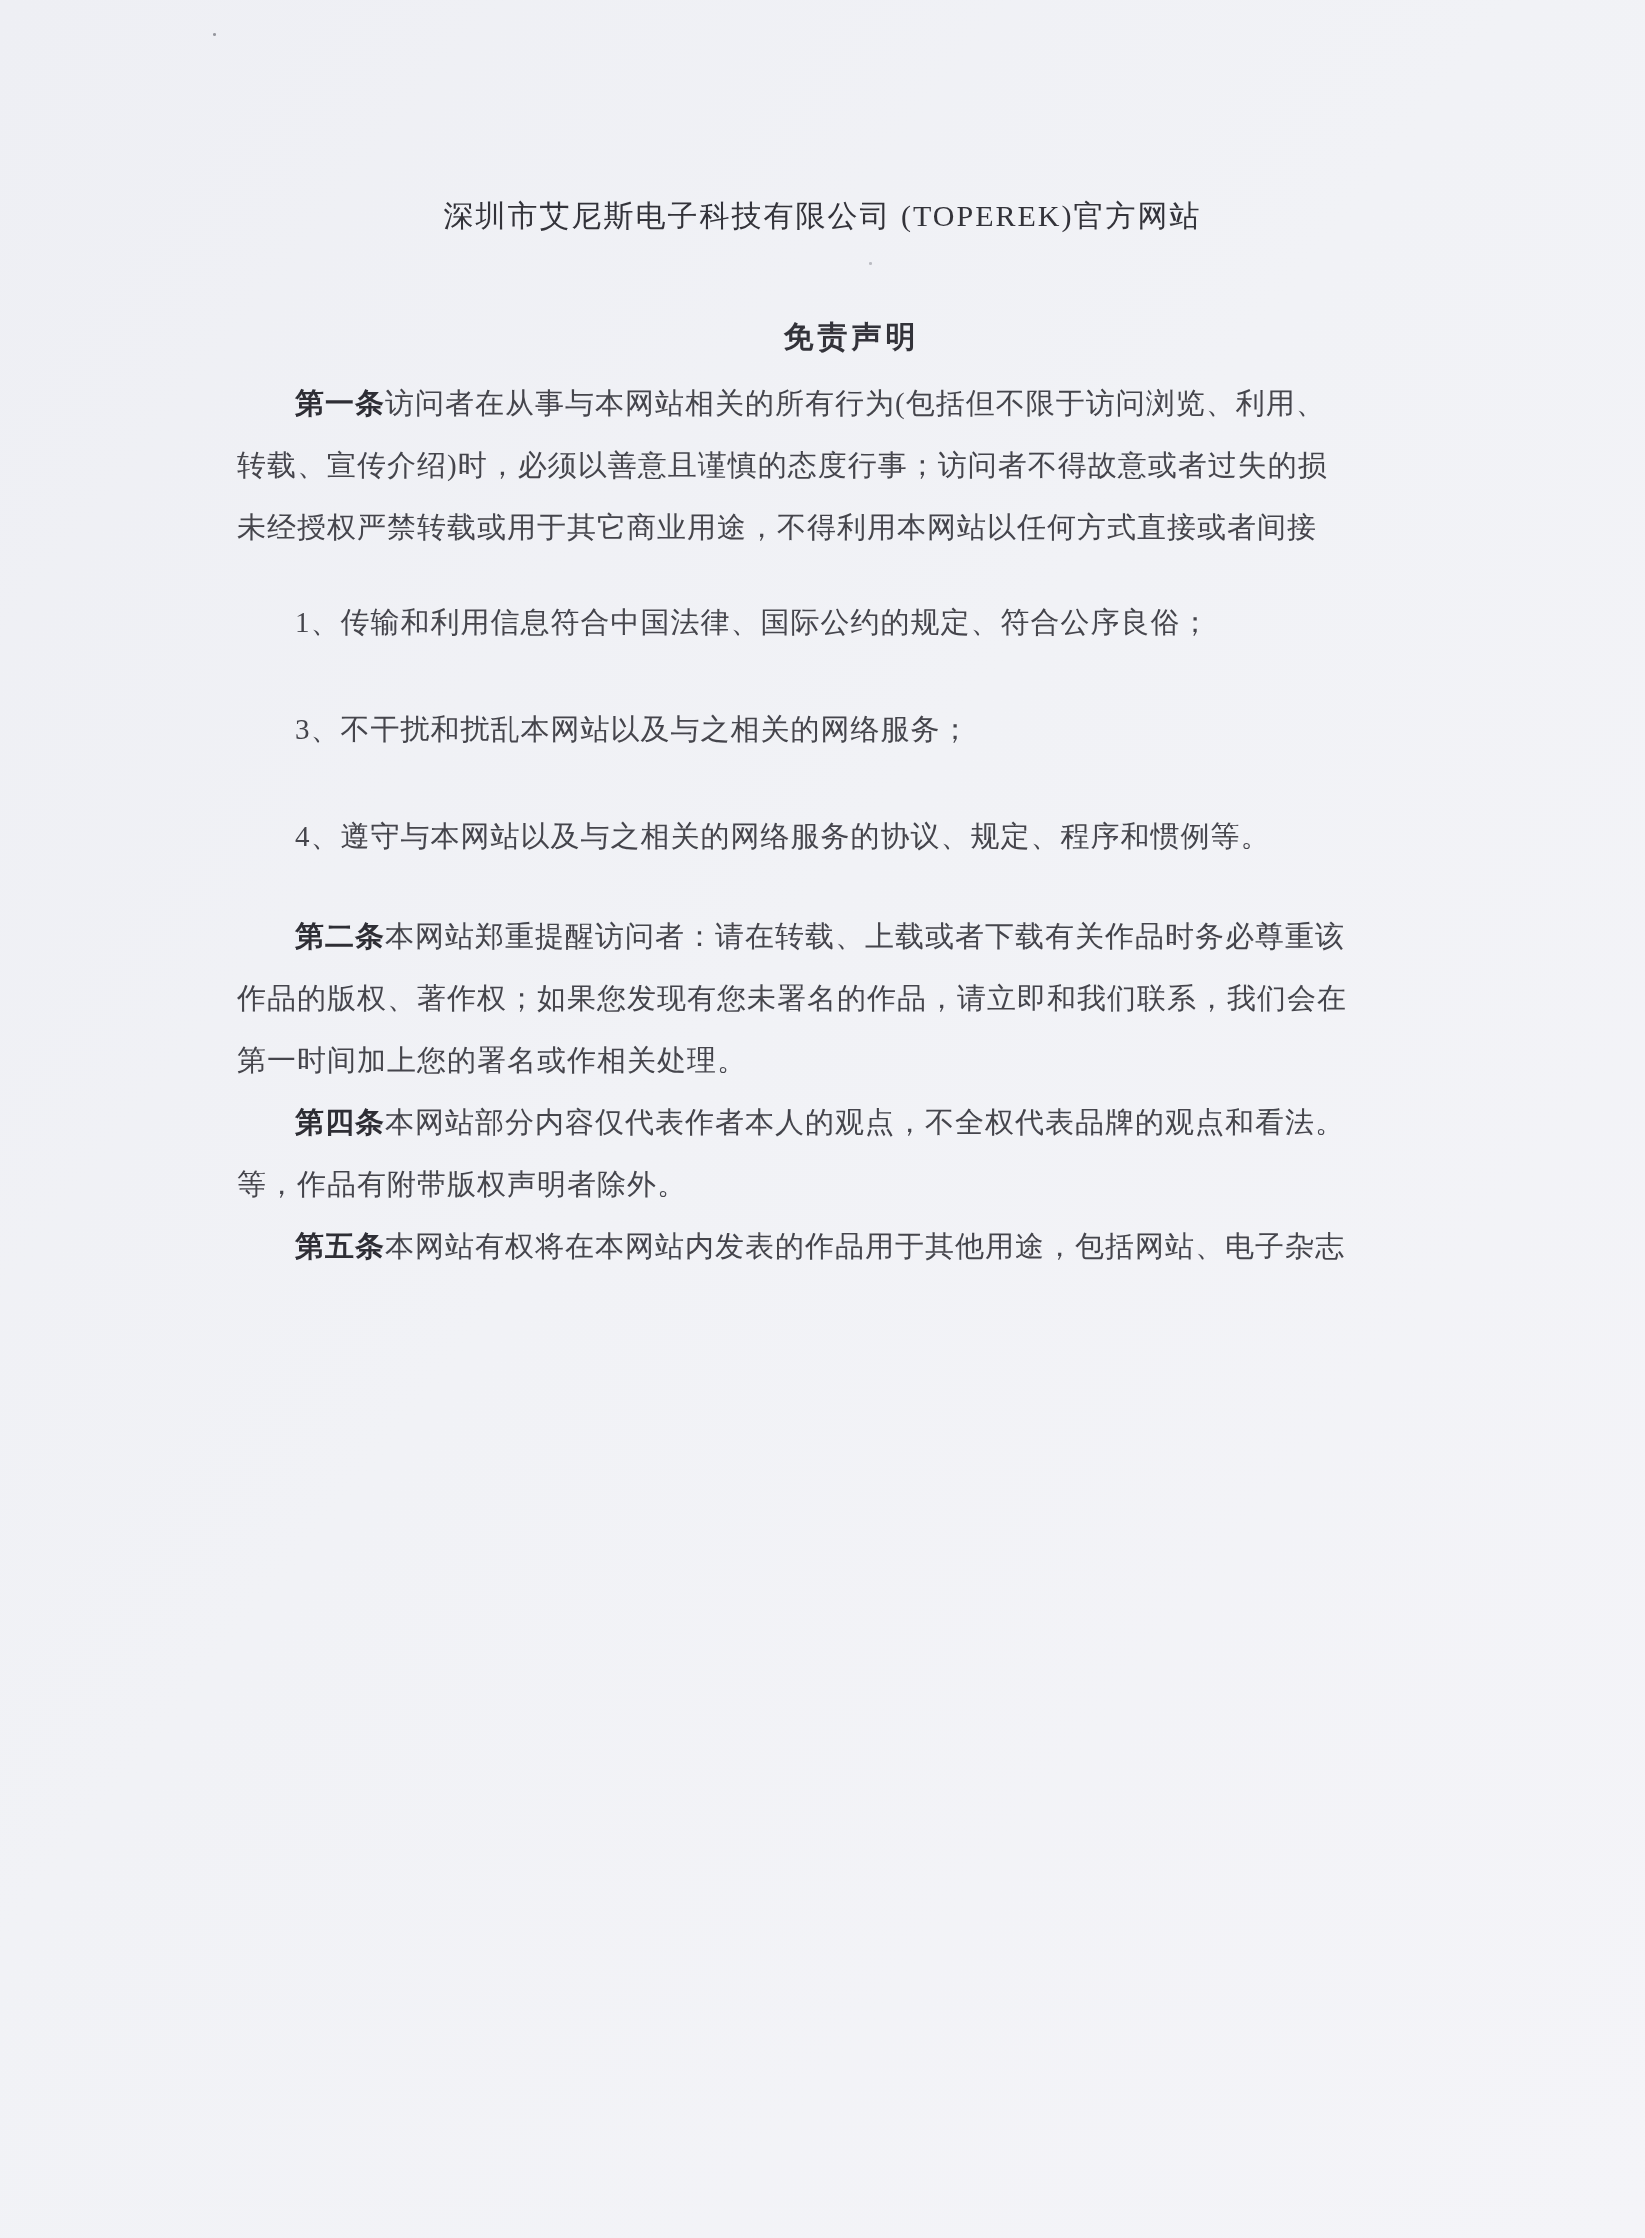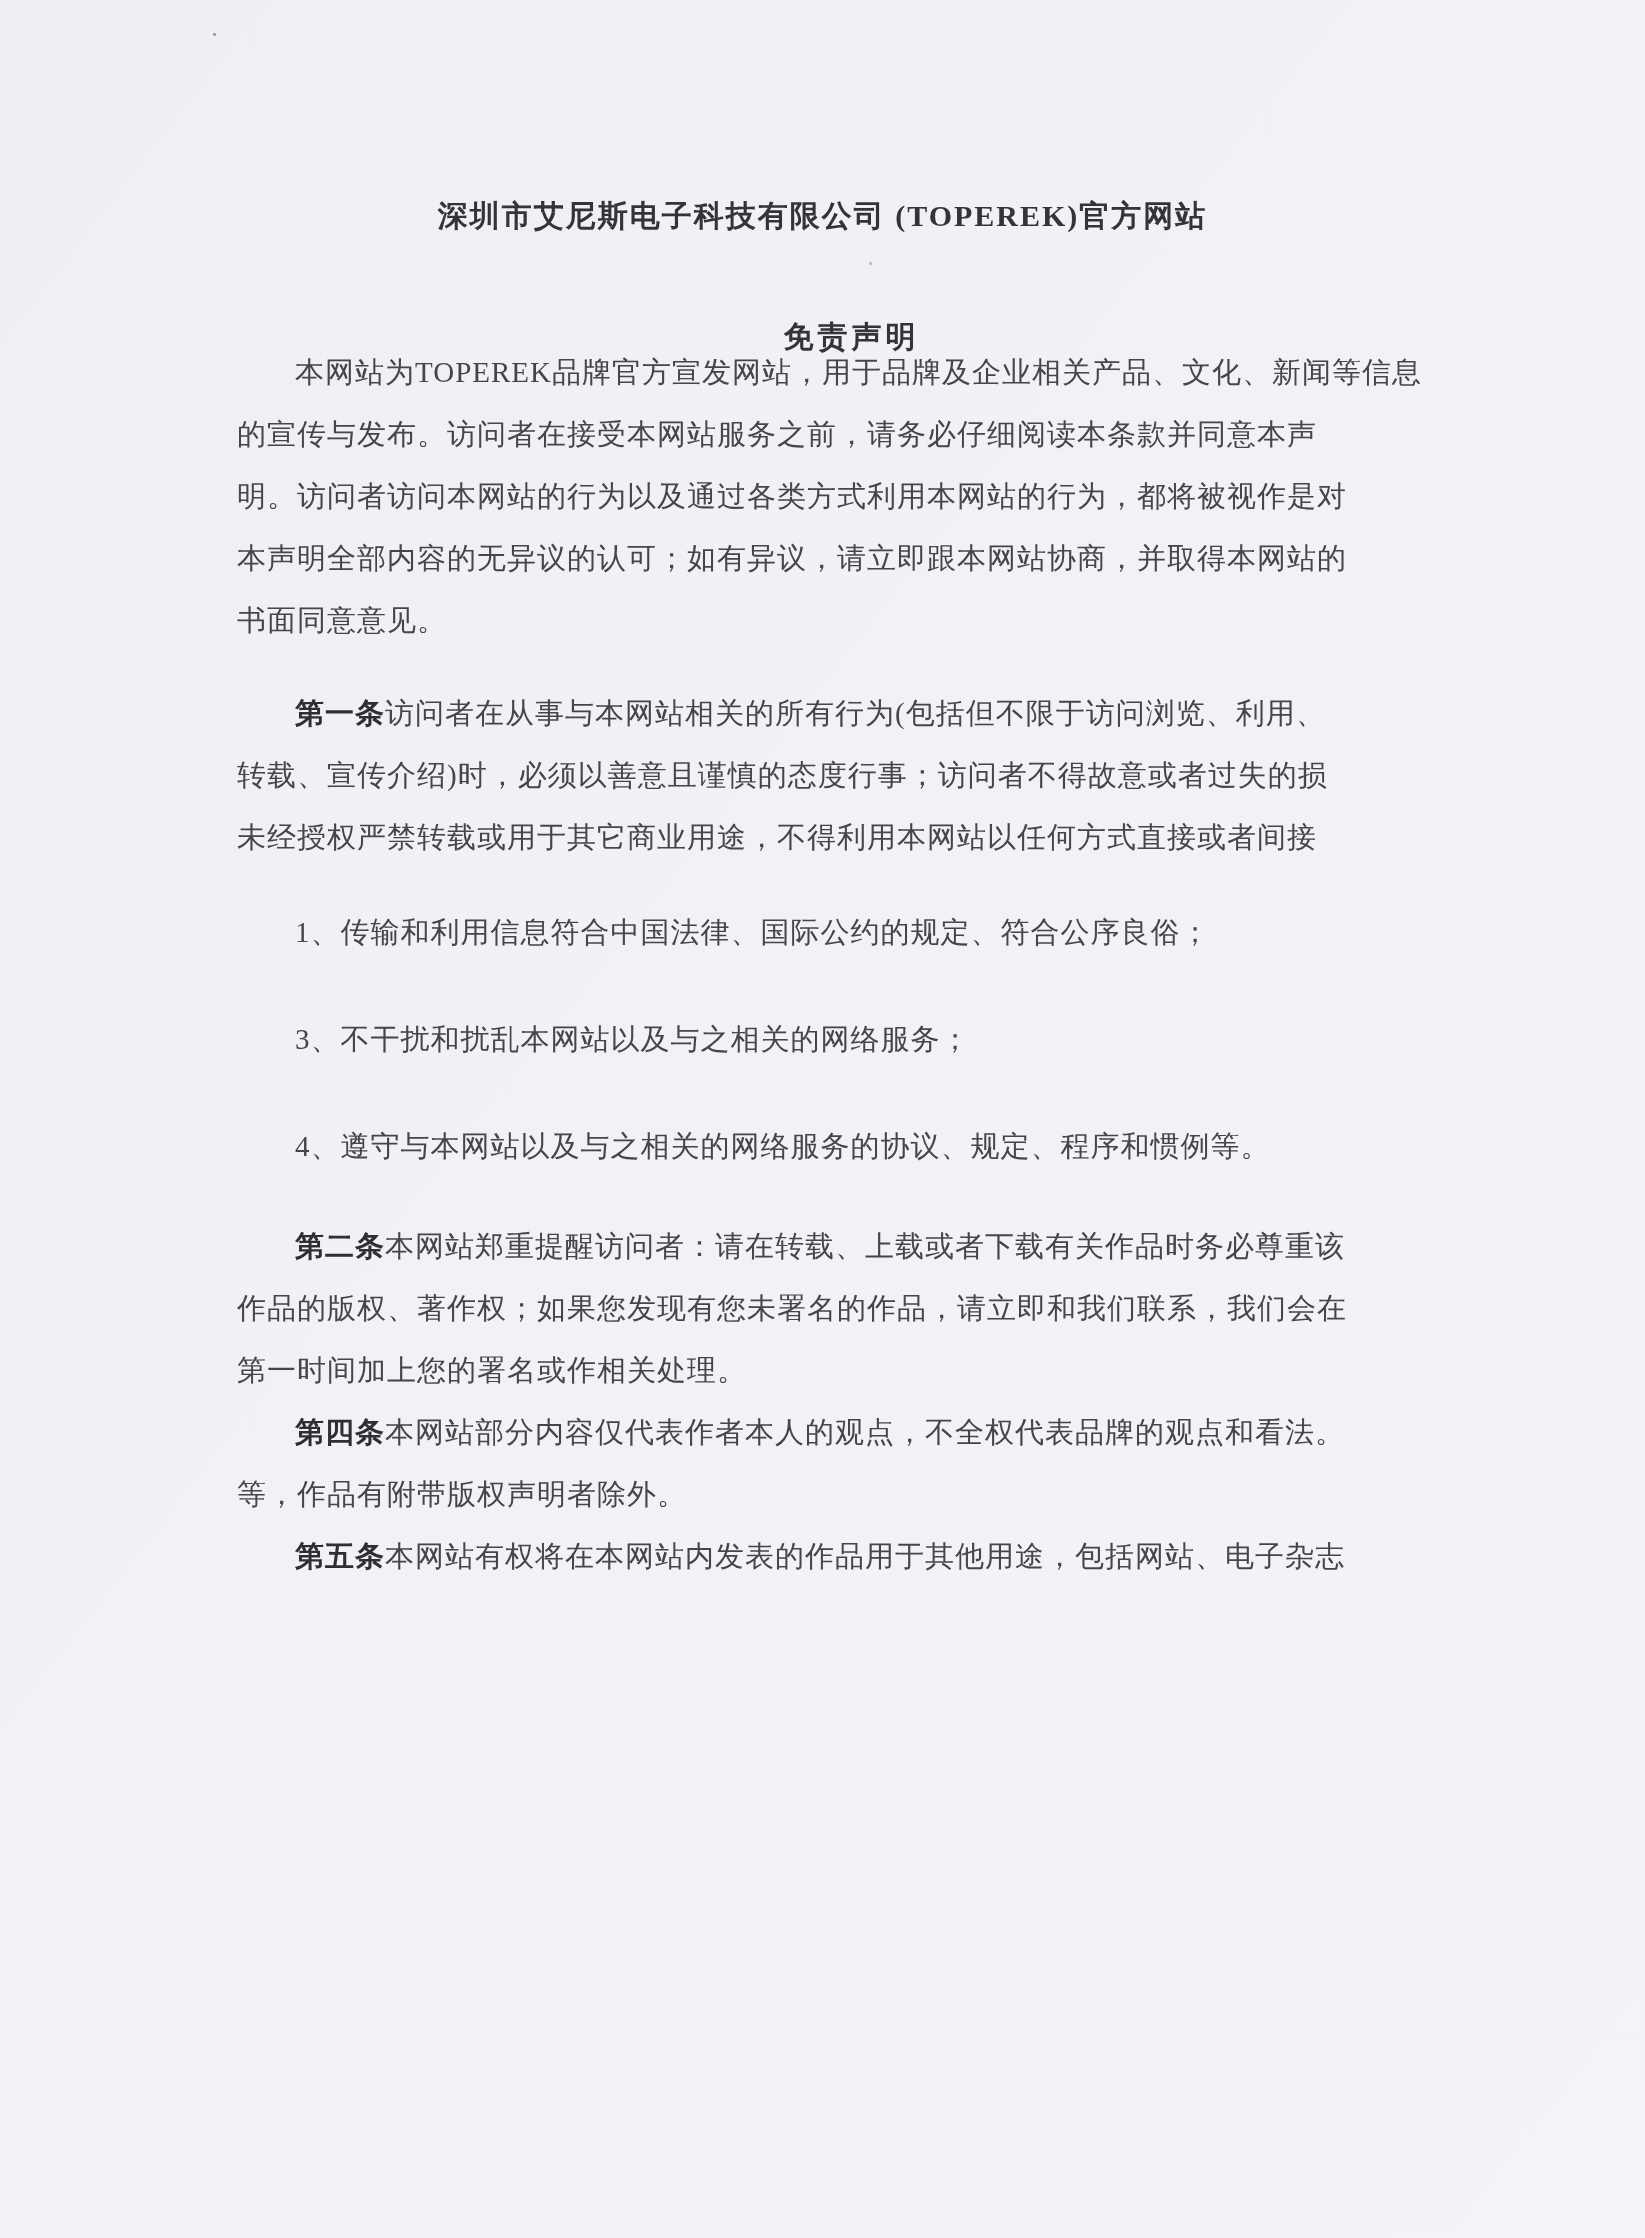--- a/index.html
+++ b/index.html
@@ -17,21 +17,21 @@
     font-family: "Liberation Serif", "DejaVu Serif", serif;
     color: #3e3e45;
   }
   .doc-title {
     position: absolute;
     top: 196px;
     left: 0;
     width: 1645px;
     text-align: center;
     font-size: 30px;
-    font-weight: bold;
+    font-weight: normal;
     letter-spacing: 2px;
     color: #33333a;
     white-space: nowrap;
   }
   .doc-subtitle {
     position: absolute;
     top: 317px;
     left: 0;
     width: 1645px;
     text-align: center;
@@ -82,27 +82,20 @@
 
 <div class="page">
   <div class="speck speck-1"></div>
   <div class="speck speck-2"></div>
 
   <div class="doc-title">深圳市艾尼斯电子科技有限公司 (TOPEREK)官方网站</div>
 
   <div class="doc-subtitle">免责声明</div>
 
   <div class="doc-content">
-      <div class="para p-intro">
-        <div class="line indent">本网站为TOPEREK品牌官方宣发网站，用于品牌及企业相关产品、文化、新闻等信息</div>
-        <div class="line">的宣传与发布。访问者在接受本网站服务之前，请务必仔细阅读本条款并同意本声</div>
-        <div class="line">明。访问者访问本网站的行为以及通过各类方式利用本网站的行为，都将被视作是对</div>
-        <div class="line">本声明全部内容的无异议的认可；如有异议，请立即跟本网站协商，并取得本网站的</div>
-        <div class="line">书面同意意见。</div>
-      </div>
       <div class="para p-first-clause">
         <div class="line indent"><b class="clause-label">第一条</b>访问者在从事与本网站相关的所有行为(包括但不限于访问浏览、利用、</div>
         <div class="line">转载、宣传介绍)时，必须以善意且谨慎的态度行事；访问者不得故意或者过失的损</div>
         <div class="line">未经授权严禁转载或用于其它商业用途，不得利用本网站以任何方式直接或者间接</div>
       </div>
       <div class="para p-list-start">
         <div class="line indent">1、传输和利用信息符合中国法律、国际公约的规定、符合公序良俗；</div>
       </div>
       <div class="para p-list">
         <div class="line indent">3、不干扰和扰乱本网站以及与之相关的网络服务；</div>

